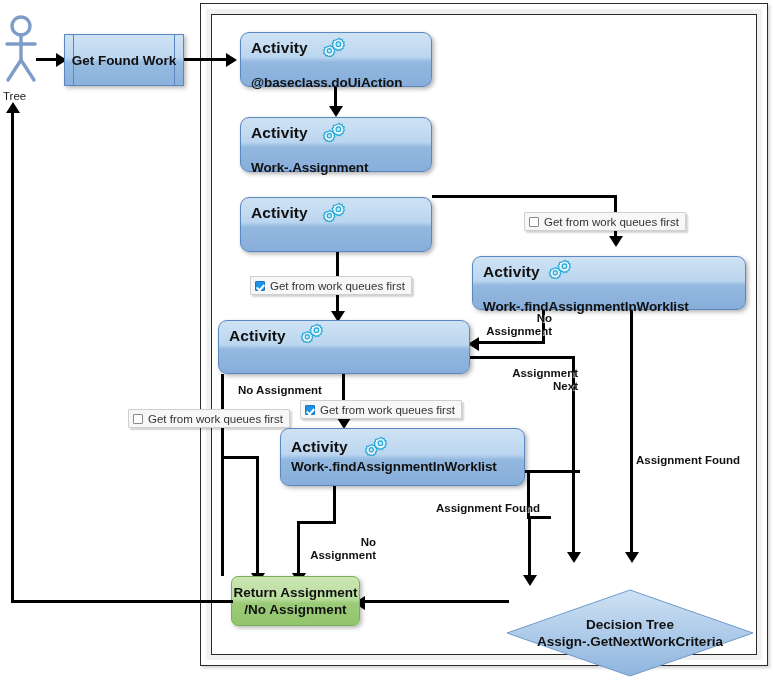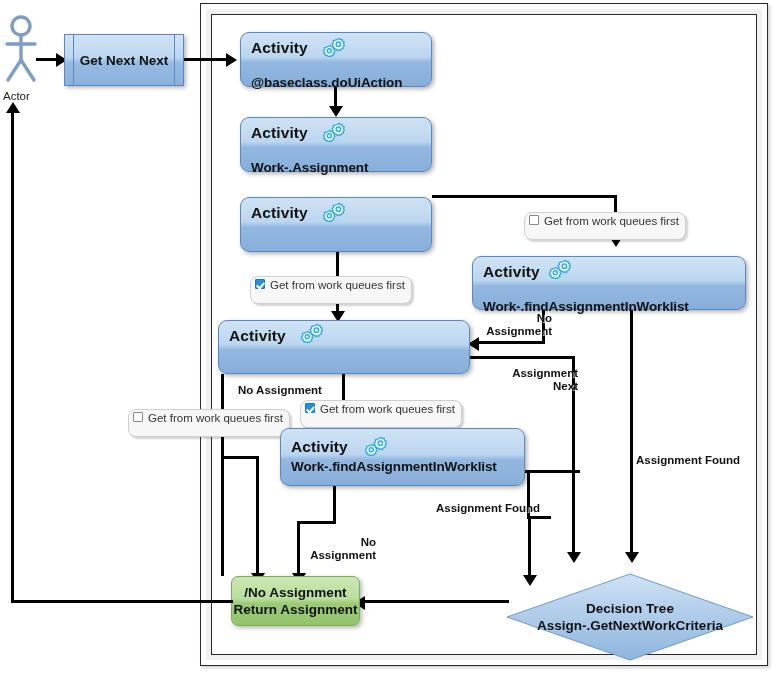--- a/index.html
+++ b/index.html
@@ -52,24 +52,24 @@
       text-align:center;font-size:13.5px;font-weight:700;color:#111;line-height:17px;
       pointer-events:none;}
 
   
   .actor{position:absolute;}
   .actor-label{position:absolute;font-size:11.5px;color:#222;
       text-shadow:1px 1px 1px rgba(255,255,255,.9);}
 
   
   .cbnote{position:absolute;box-sizing:border-box;
-      background:#f7f7f7;border:1px solid #cfcfcf;border-radius:8px;
+      background:#f7f7f7;border:1px solid #cfcfcf;border-radius:1px;
       box-shadow:2px 2px 2px rgba(0,0,0,.18);
-      padding:2px 6px 2px 4px;display:flex;align-items:flex-start;gap:5px;
-      font-size:11.5px;color:#333;white-space:nowrap;height:28px;}
+      padding:2px 6px 2px 4px;display:flex;align-items:center;gap:5px;
+      font-size:11.5px;color:#333;white-space:nowrap;height:19px;}
   .cbbox{width:10px;height:10px;box-sizing:border-box;border:1px solid #8a8a8a;
       background:#fff;border-radius:1px;flex:0 0 auto;position:relative;}
   .cbbox.on{background:#1e90e8;border-color:#1677c4;}
   .cbbox.on:after{content:"";position:absolute;left:2px;top:1px;width:3px;height:6px;
       border:solid #fff;border-width:0 2px 2px 0;transform:rotate(42deg);}
 
   
   .elabel{position:absolute;font-size:11.5px;font-weight:700;color:#111;
       text-align:right;line-height:13px;
       text-shadow:1px 1px 1px rgba(255,255,255,.85);}
@@ -101,29 +101,29 @@
     <svg width="42" height="72" viewBox="0 0 42 72">
       <g stroke="#7e9cc8" stroke-width="3.4" fill="none" stroke-linecap="round">
         <circle cx="19" cy="12" r="9"></circle>
         <line x1="19" y1="21" x2="19" y2="46"></line>
         <line x1="5" y1="30" x2="33" y2="30"></line>
         <line x1="19" y1="46" x2="6" y2="66"></line>
         <line x1="19" y1="46" x2="32" y2="66"></line>
       </g>
     </svg>
   </div>
-  <div class="actor-label" style="left:3px;top:90px;">Actor</div>
+  <div class="actor-label" style="left:3px;top:90px;">Tree</div>
 
   <div class="ln h" style="left:36px;top:58px;width:22px;"></div>
   <div class="arrow right" style="left:56px;top:52.5px;"></div>
 
   <div class="subproc" style="left:64px;top:34px;width:120px;height:52px;">
     <div class="bar" style="left:8px;"></div>
     <div class="bar" style="right:8px;"></div>
-    <div class="txt">Get Next Next</div>
+    <div class="txt">Get Found Work</div>
   </div>
 
   <div class="ln h" style="left:184px;top:58px;width:46px;"></div>
   <div class="arrow right" style="left:226px;top:52.5px;"></div>
 
   <div class="act" style="left:240px;top:32px;width:192px;height:55px;">
     <div class="l1">Activity</div>
     <div class="l2">@baseclass.doUiAction</div>
     <div class="gears" style="left:80px;top:4px;">
       <svg width="28" height="20" viewBox="0 0 28 20">
@@ -284,21 +284,21 @@
 
   <div class="ln v" style="left:333px;top:486px;height:38px;"></div>
   <div class="ln h" style="left:297px;top:521px;width:39px;"></div>
   <div class="ln v" style="left:297px;top:521px;height:55px;"></div>
   <div class="arrow down" style="left:291.5px;top:573px;"></div>
   <div class="elabel" style="left:300px;top:536px;width:76px;">
     <div>No</div>
     <div>Assignment</div>
   </div>
 
-  <div class="diamond" style="left:505px;top:572px;width:250px;height:90px;">
+  <div class="diamond" style="left:505px;top:588px;width:250px;height:90px;">
     <svg width="250" height="90" viewBox="0 0 250 90">
       <defs>
         <linearGradient id="dg" x1="0" y1="0" x2="0" y2="1">
           <stop offset="0%" stop-color="#cfe2f4"></stop>
           <stop offset="50%" stop-color="#aecbe9"></stop>
           <stop offset="100%" stop-color="#8fb5dd"></stop>
         </linearGradient>
       </defs>
       <polygon points="125,2 248,45 125,88 2,45" fill="url(#dg)" stroke="#6e9ac9" stroke-width="1"></polygon>
     </svg>
@@ -306,22 +306,22 @@
       <div>Decision Tree</div>
       <div>Assign-.GetNextWorkCriteria</div>
     </div>
   </div>
 
   <div class="ln h" style="left:364px;top:600px;width:145px;"></div>
   <div class="arrow left" style="left:354px;top:595.5px;"></div>
 
   <div class="term" style="left:231px;top:576px;width:129px;height:50px;">
     <div class="txt">
+      <div>Return Assignment</div>
       <div>/No Assignment</div>
-      <div>Return Assignment</div>
     </div>
   </div>
 
   <div class="ln h" style="left:11px;top:600px;width:222px;"></div>
   <div class="ln v" style="left:11px;top:112px;height:490px;"></div>
   <div class="arrow up" style="left:5.5px;top:102px;"></div>
 
 </div>
 
 </body></html>

